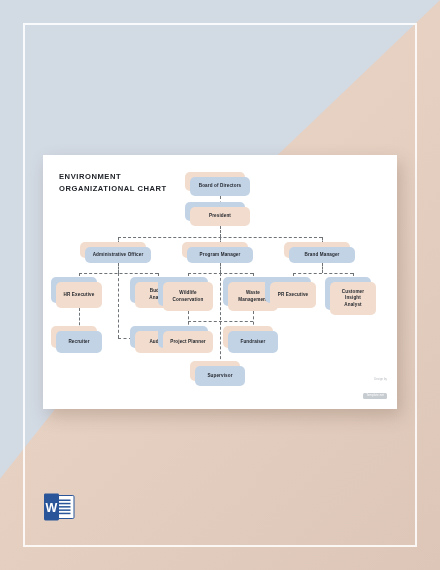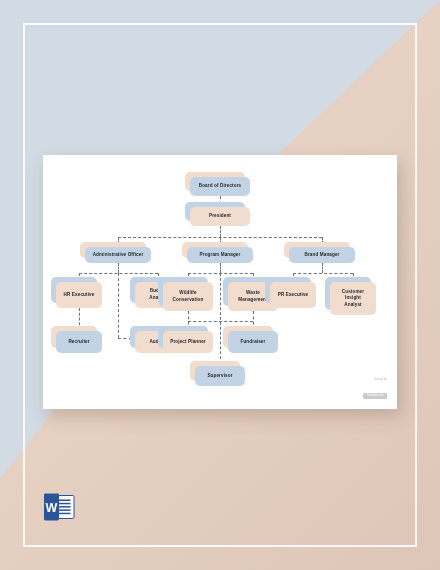--- a/index.html
+++ b/index.html
@@ -93,20 +93,22 @@
 <body>
 
 <div id="bg-wrap">
   <div class="bg-blue"></div>
   <div class="bg-tan"></div>
   <div class="frame"></div>
 </div>
 
 <div id="card">
 
+  <div class="chart-title">ENVIRONMENT
+ORGANIZATIONAL CHART</div>
 
   <div>
 
     <div class="ln v" style="left:177px;top:41px;height:14px;"></div>
     <div class="arrow" style="left:175px;top:54px;"></div>
 
     <div class="ln v" style="left:177px;top:71px;height:11px;"></div>
     <div class="ln h" style="left:75px;top:82px;width:204px;"></div>
     <div class="ln v" style="left:75px;top:82px;height:10px;"></div>
     <div class="arrow" style="left:73px;top:90px;"></div>

